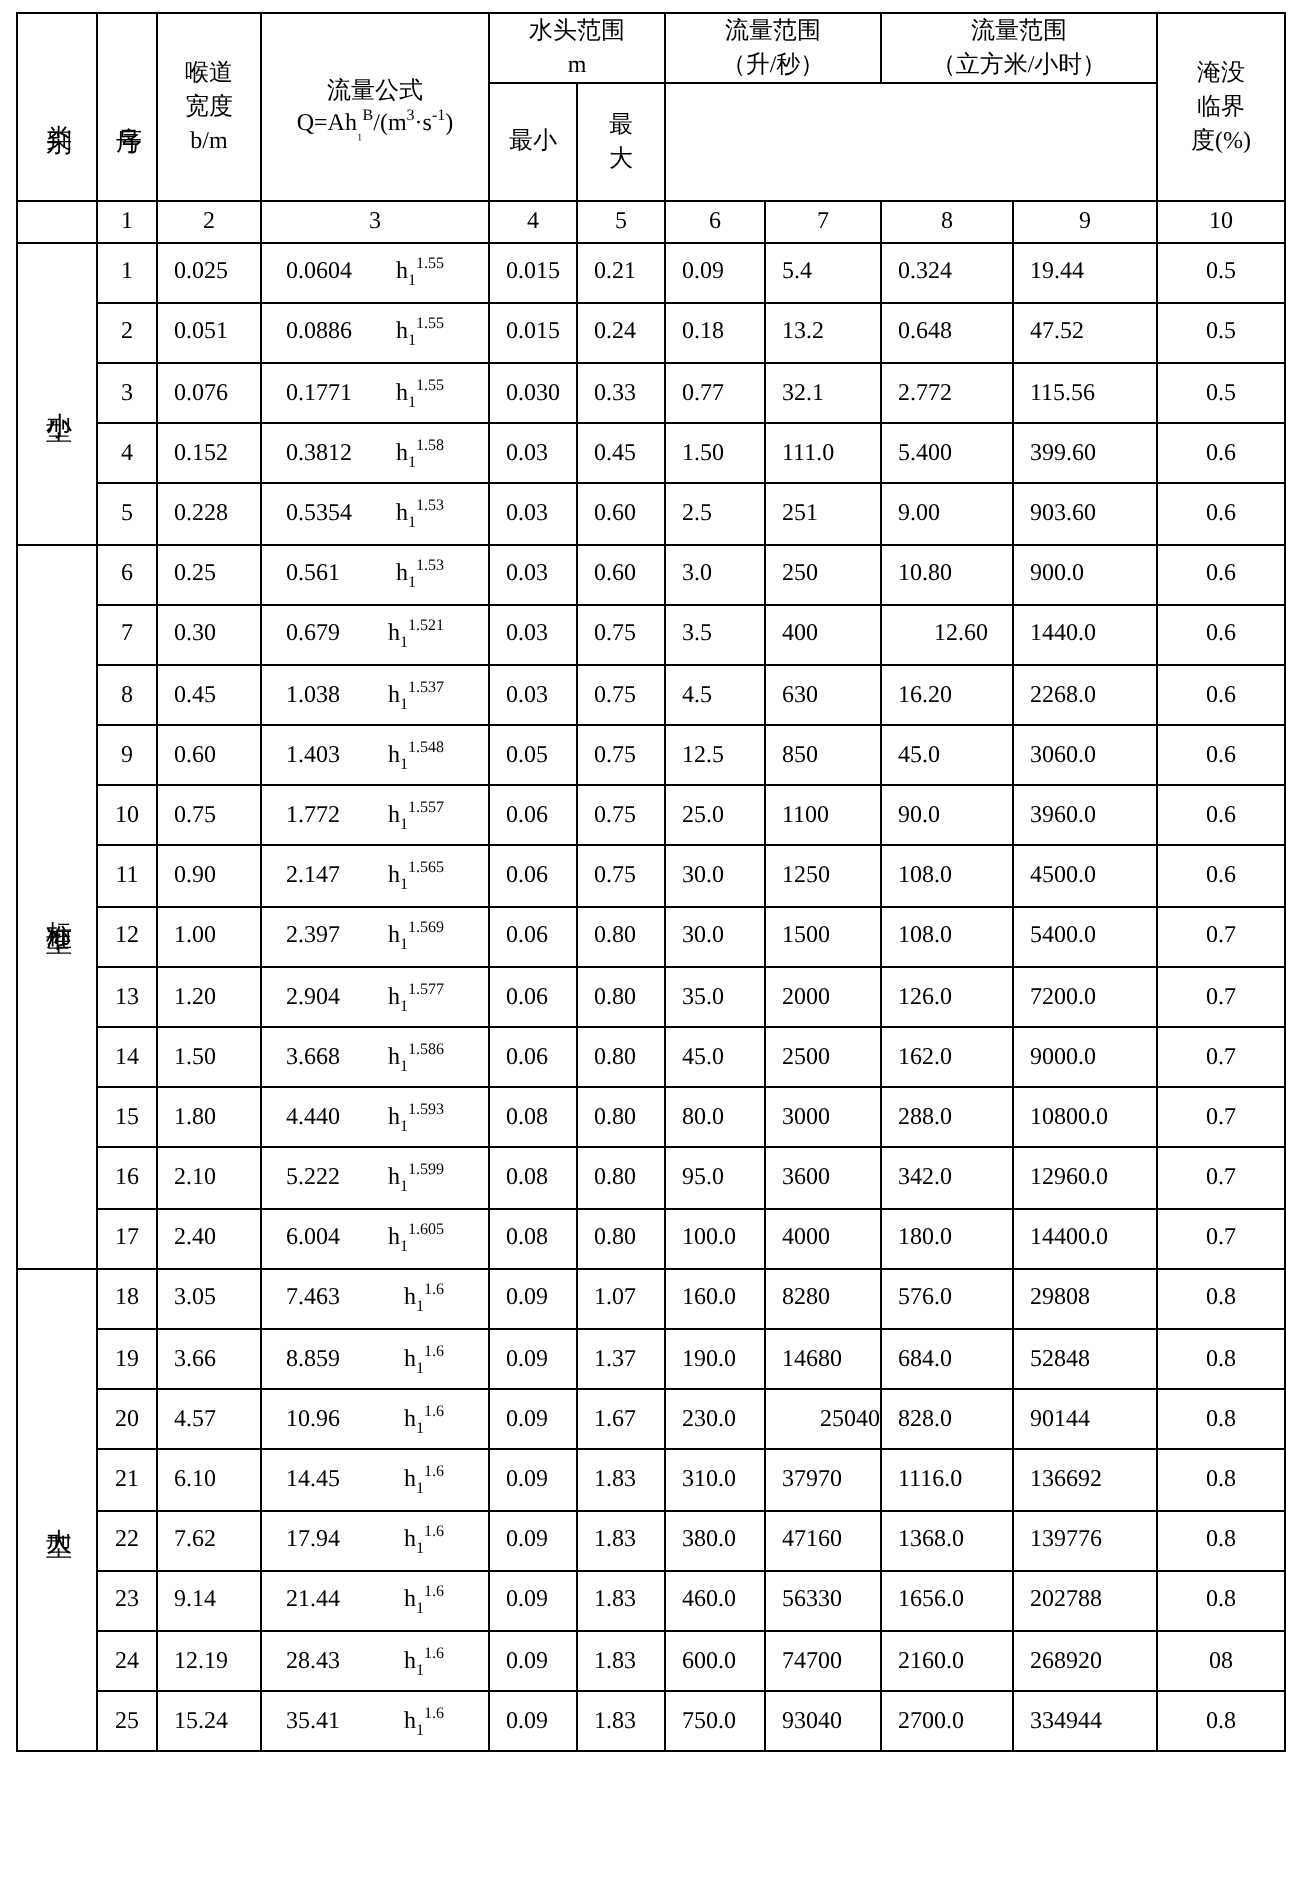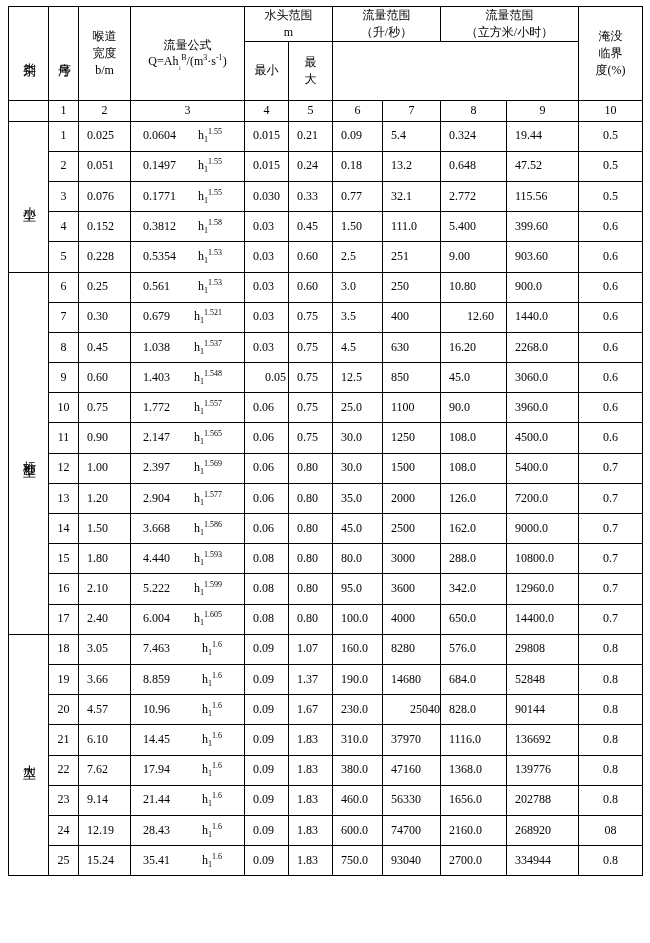--- a/index.html
+++ b/index.html
@@ -184,21 +184,21 @@
           <td style="text-align: left; padding-left: 8px;">5.4</td>
           <td style="text-align: left; padding-left: 8px;">0.324</td>
           <td style="text-align: left; padding-left: 8px;">19.44</td>
           <td>0.5</td>
         </tr>
         <tr class="data">
           <td>2</td>
           <td style="text-align: left; padding-left: 8px;">0.051</td>
           <td class="formula-cell">
             <span class="formula-inner">
-              <span class="formula-coef">0.1497</span>
+              <span class="formula-coef">0.0886</span>
               <span class="formula-pow">h<sub>1</sub><sup>1.55</sup></span>
             </span>
           </td>
           <td style="text-align: left; padding-left: 8px;">0.015</td>
           <td style="text-align: left; padding-left: 8px;">0.24</td>
           <td style="text-align: left; padding-left: 8px;">0.18</td>
           <td style="text-align: left; padding-left: 8px;">13.2</td>
           <td style="text-align: left; padding-left: 8px;">0.648</td>
           <td style="text-align: left; padding-left: 8px;">47.52</td>
           <td>0.5</td>
@@ -308,21 +308,21 @@
         </tr>
         <tr class="data">
           <td>9</td>
           <td style="text-align: left; padding-left: 8px;">0.60</td>
           <td class="formula-cell">
             <span class="formula-inner">
               <span class="formula-coef">1.403</span>
               <span class="formula-pow">h<sub>1</sub><sup>1.548</sup></span>
             </span>
           </td>
-          <td style="text-align: left; padding-left: 20px;">0.05</td>
+          <td style="text-align: left; padding-left: 8px;">0.05</td>
           <td style="text-align: left; padding-left: 8px;">0.75</td>
           <td style="text-align: left; padding-left: 8px;">12.5</td>
           <td style="text-align: left; padding-left: 8px;">850</td>
           <td style="text-align: left; padding-left: 8px;">45.0</td>
           <td style="text-align: left; padding-left: 8px;">3060.0</td>
           <td>0.6</td>
         </tr>
         <tr class="data">
           <td>10</td>
           <td style="text-align: left; padding-left: 8px;">0.75</td>
@@ -448,21 +448,21 @@
           <td class="formula-cell">
             <span class="formula-inner">
               <span class="formula-coef">6.004</span>
               <span class="formula-pow">h<sub>1</sub><sup>1.605</sup></span>
             </span>
           </td>
           <td style="text-align: left; padding-left: 8px;">0.08</td>
           <td style="text-align: left; padding-left: 8px;">0.80</td>
           <td style="text-align: left; padding-left: 8px;">100.0</td>
           <td style="text-align: left; padding-left: 8px;">4000</td>
-          <td style="text-align: left; padding-left: 8px;">650.0</td>
+          <td style="text-align: left; padding-left: 8px;">180.0</td>
           <td style="text-align: left; padding-left: 8px;">14400.0</td>
           <td>0.7</td>
         </tr>
         <tr class="data">
           <td rowspan="8" class="cat-cell"><span class="vertical">大型</span></td>
           <td>18</td>
           <td style="text-align: left; padding-left: 8px;">3.05</td>
           <td class="formula-cell">
             <span class="formula-inner">
               <span class="formula-coef">7.463</span>

